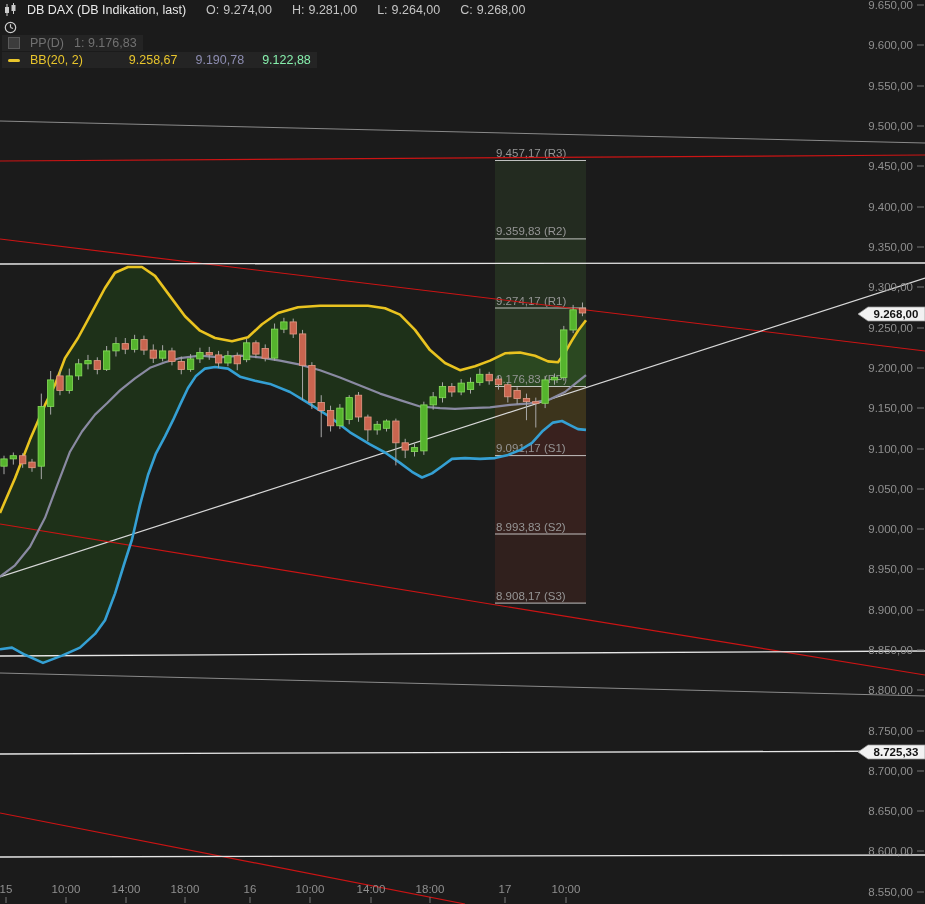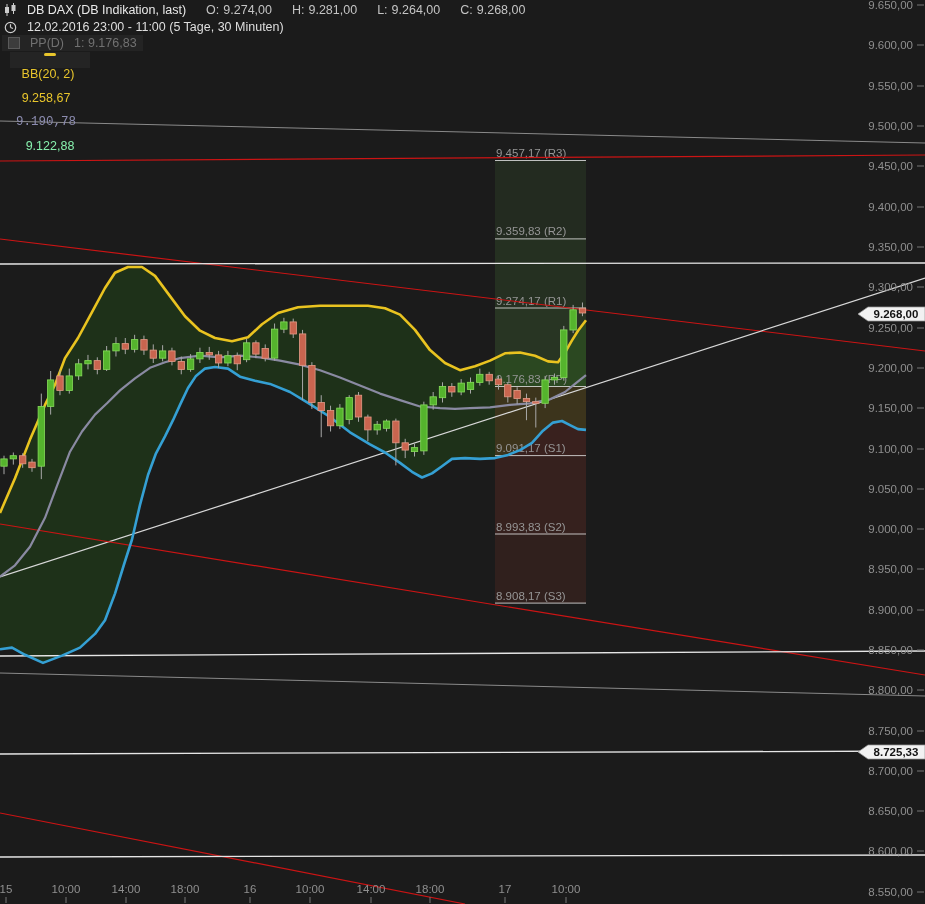--- a/index.html
+++ b/index.html
@@ -6,28 +6,28 @@
   #app{position:relative;width:925px;height:904px;background:#1b1b1b;overflow:hidden;
        font-family:"Liberation Sans",sans-serif;}
   #chart{position:absolute;left:0;top:0;}
   svg text{font-family:"Liberation Sans",sans-serif;}
   .legend{position:absolute;left:0;top:0;width:600px;z-index:3;}
   .legend-row{position:absolute;left:4px;display:flex;align-items:center;gap:10px;height:16px;
               font-size:12.5px;white-space:nowrap;}
   .row-1{top:2px;}
   .row-2{top:19px;}
   .row-3{top:35px;left:2px;background:rgba(40,40,40,.75);padding:0 6px;}
-  .row-4{top:52px;left:10px;background:rgba(40,40,40,.75);padding:0 6px;flex-direction:column;}
+  .row-4{top:52px;left:2px;background:rgba(40,40,40,.75);padding:0 6px;}
   .t-title{color:#e9e9e9;margin-right:10px;}
   .ohlc-pair{display:flex;gap:4px;margin-right:10px;color:#c4c4c4;}
   .t-period{color:#dedede;}
   .t-pp{color:#717171;text-align:right;}
   .bb-name{color:#e8c52c;margin-right:4px;}
-  .bb-upper{color:#e8c52c;margin-right:8px;}
-  .bb-middle{color:#8c8cb0;margin-right:8px;font-family:Liberation Mono, monospace;}
+  .bb-upper{color:#e8c52c;margin-right:8px;margin-left:32px;}
+  .bb-middle{color:#8c8cb0;margin-right:8px;}
   .bb-lower{color:#86efac;}
   .icon{display:inline-flex;align-items:center;justify-content:center;}
 </style>
 </head>
 <body>
 
 <div id="app">
   <svg id="chart" width="925" height="904" viewBox="0 0 925 904">
       <g>
         <path d="M0,512.9 15,478.3 30,439.6 45,404.9 55,384.7 65,358.1 78,338.0 92,312.2 105,288.0 115,272.7 128,267.0 142,267.0 155,275.9 170,296.1 185,316.2 200,330.7 215,338.0 232,341.2 248,337.2 262,324.3 278,313.0 298,307.3 320,305.7 345,305.7 368,305.7 385,308.2 400,314.6 415,329.9 430,350.1 445,363.0 460,370.2 475,366.2 490,360.6 505,353.3 520,352.5 535,355.7 548,361.4 558,362.2 565,352.5 572,340.4 578,330.7 586,320.2 L586,429.9 578,429.1 570,425.1 562,421.0 553,422.6 543,430.7 532,442.8 520,450.1 508,454.9 495,458.1 480,458.9 465,458.1 452,458.9 442,466.2 432,473.4 422,477.5 412,471.8 400,462.9 385,452.5 370,444.4 350,432.3 330,417.0 310,404.1 290,392.0 270,383.9 255,380.7 240,376.7 228,368.6 215,367.0 205,368.6 196,375.9 188,388.0 180,404.9 173,420.2 165,436.3 156,453.3 148,475.0 140,504.9 132,539.5 124,564.5 115,593.6 105,620.2 95,633.9 80,647.6 62,655.6 43,662.9 25,654.8 12,647.6 0,649.2 Z" fill="#1e3119"></path>
@@ -310,21 +310,20 @@
     </div>
 
     <div class="legend-row row-2">
       <span class="icon">
         <svg width="13" height="13">
             <circle cx="6.5" cy="6.5" r="5.2" fill="none" stroke="#cccccc" stroke-width="1.2"></circle>
             <line x1="6.5" y1="6.5" x2="6.5" y2="3.2" stroke="#cccccc" stroke-width="1.2"></line>
             <line x1="6.5" y1="6.5" x2="9" y2="7.5" stroke="#cccccc" stroke-width="1.2"></line>
           </svg>
       </span>
-      <span class="t-period">12.02.2016 23:00 - 11:00 (5 Tage, 30 Minuten)</span>
     </div>
 
     <div class="legend-row row-3">
       <span class="icon">
         <svg width="12" height="12">
             <rect x="0.5" y="0.5" width="11" height="11" fill="#3c3c3c" stroke="#5a5a5a"></rect>
           </svg>
       </span>
       <span class="t-pp">PP(D)</span>
       <span class="t-pp">1: 9.176,83</span>

